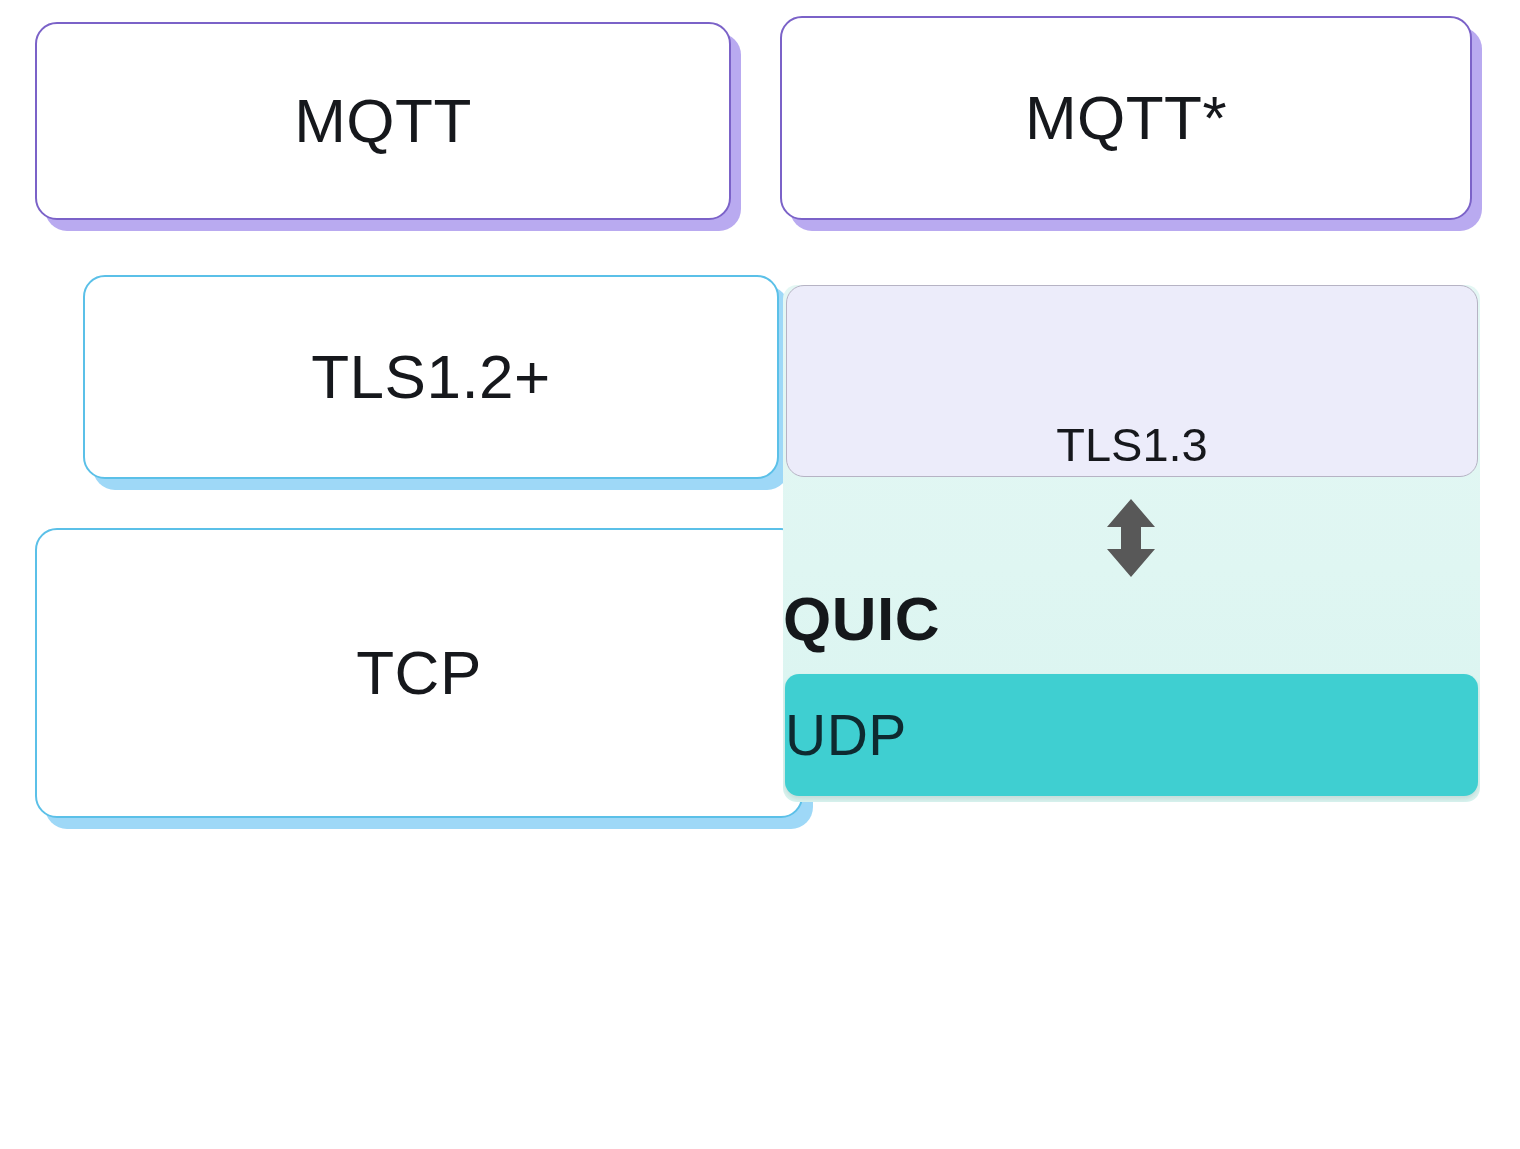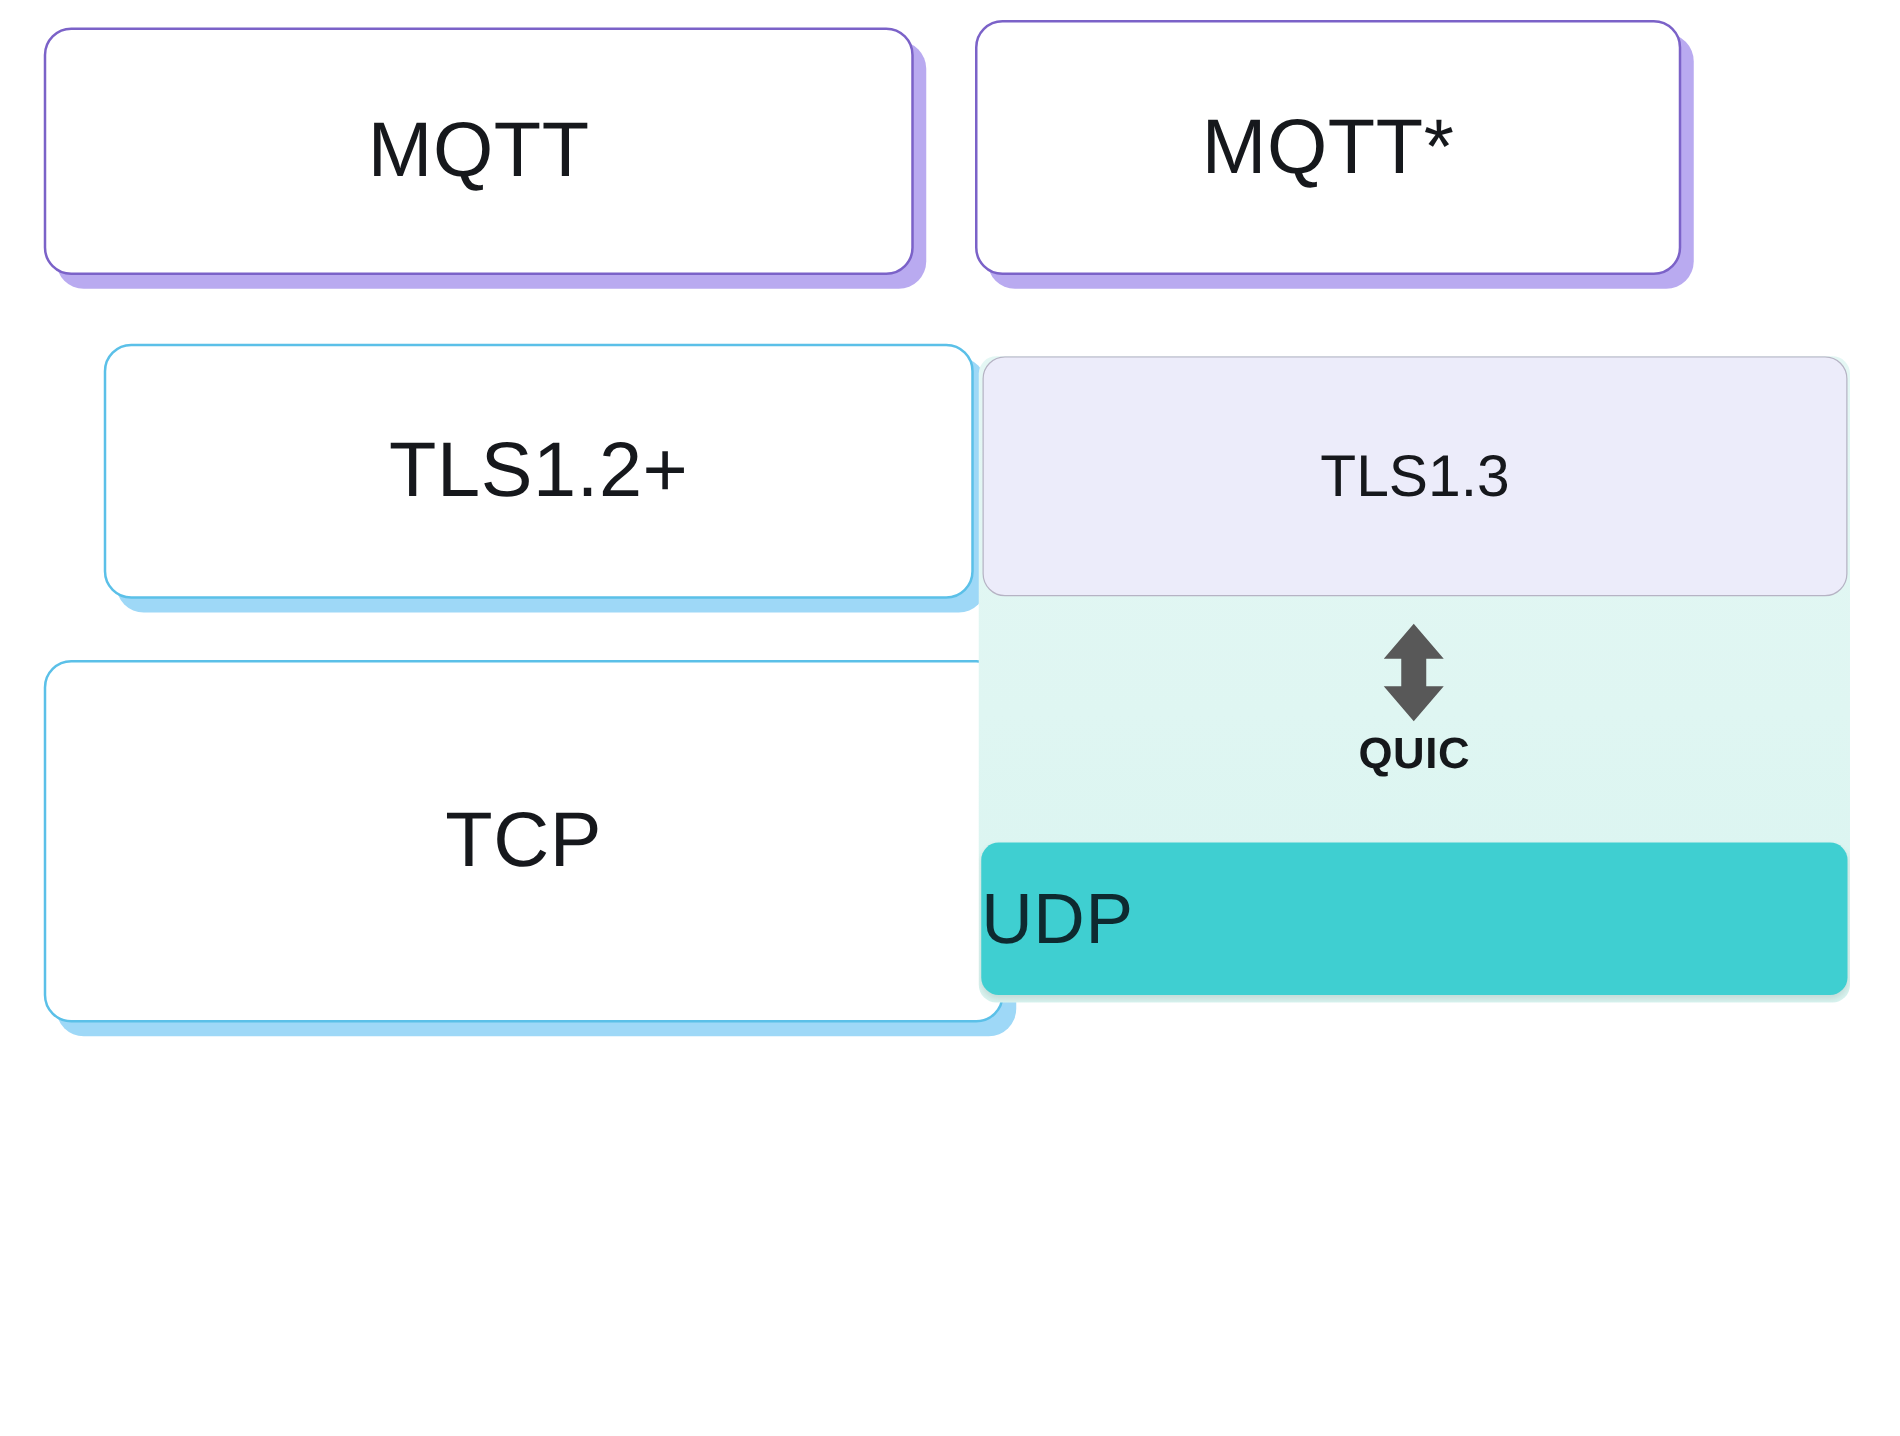--- a/index.html
+++ b/index.html
@@ -63,41 +63,39 @@
     background: linear-gradient(180deg, #e4f7f4 0%, #dff6f2 55%, #d9f4f0 100%);
     overflow: hidden;
   }
   #tls13-box {
     position: absolute;
     box-sizing: border-box;
     border: 1.5px solid #b6b3c4;
     border-radius: 18px;
     background: #ececfa;
     display: flex;
-    flex-direction: column;
-    align-items: center;
+    align-items: flex-end;
     justify-content: center;
   }
   #tls13-box .line {
     font-size: 47px;
     line-height: 1.32;
     color: #16181c;
     text-align: center;
   }
 
   #quic-arrow {
     position: absolute;
     display: block;
   }
 
   #quic-label {
     position: absolute;
     width: 100%;
-    text-align: center;
-    font-size: 35px;
+    font-size: 62px;
     font-weight: bold;
     letter-spacing: 0.5px;
     color: #15181b;
   }
 
   #udp-bar {
     position: absolute;
     box-sizing: border-box;
     border-radius: 14px;
     background: #3fcfd1;
@@ -106,21 +104,21 @@
     box-shadow: 0 3px 5px rgba(0,0,0,0.10);
   }
   #udp-bar .label {
     font-size: 57px;
     color: #0e2a30;
     letter-spacing: 0.5px;
   }
 
   
   #node-mqtt      { left: 35px;  top: 22px;   width: 696px; height: 198px; }
-  #node-mqtt-star { left: 780px; top: 16px;   width: 565px; height: 204px; }
+  #node-mqtt-star { left: 780px; top: 16px;   width: 692px; height: 204px; }
   #node-tls12     { left: 35px;  top: 275px;  width: 696px; height: 204px; margin-left: 48px; }
   #node-tcp       { left: 35px;  top: 528px;  width: 768px; height: 290px; }
   #node-ip        { left: 35px;  top: 877px;  width: 1443px; height: 193px; }
 
   #quic-stack     { left: 783px; top: 285px;  width: 697px; height: 517px; }
   #tls13-box      { left: 3px;   top: 0px;    width: 692px; height: 192px; }
   #quic-arrow     { left: 308px; top: 212px; }
   #quic-label     { left: 0px;   top: 298px; }
   #udp-bar        { left: 2px;   top: 389px;  width: 693px; height: 122px; }
 </style>

